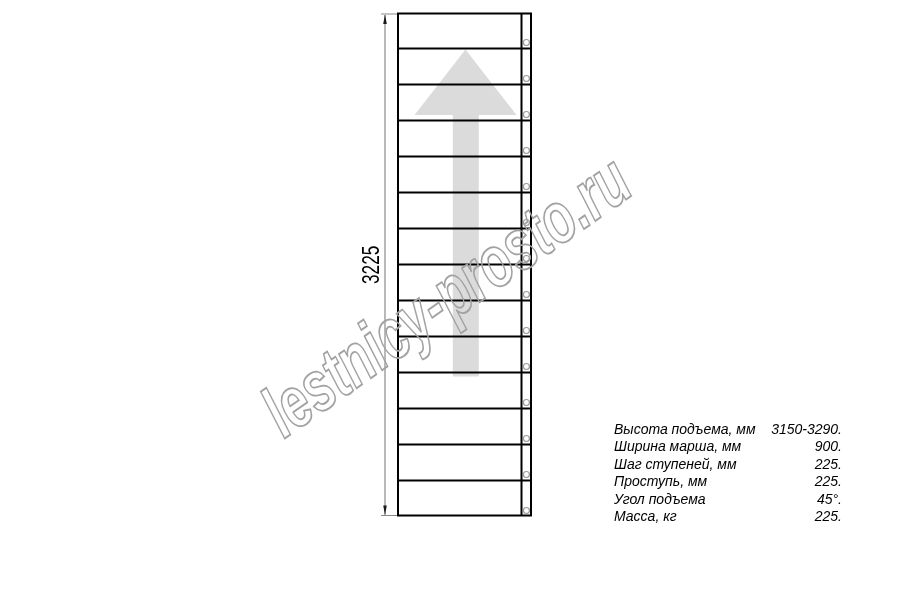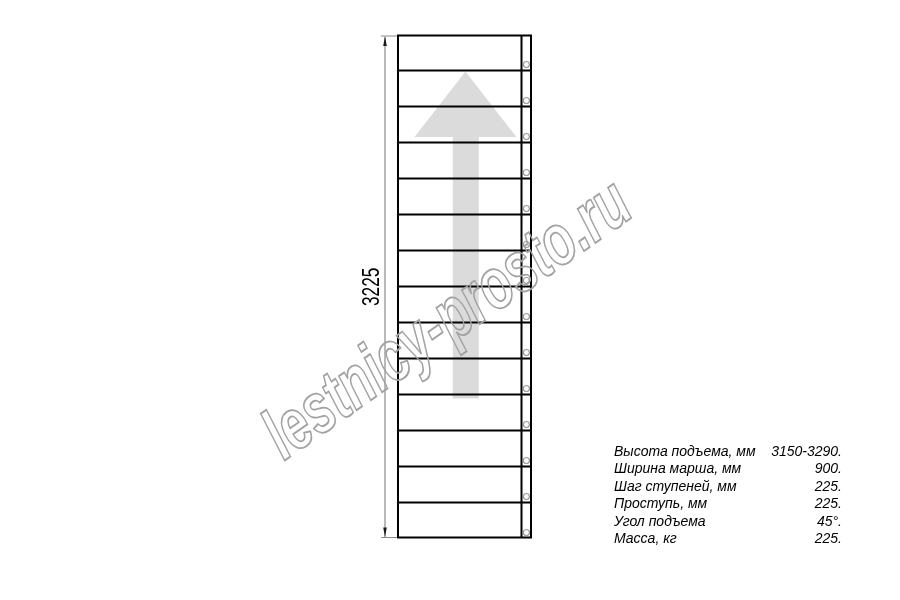--- a/index.html
+++ b/index.html
@@ -1,16 +1,16 @@
 <!DOCTYPE html>
 <html><head>
 <meta charset="utf-8">
 <style>
   html,body{margin:0;padding:0;background:#ffffff;}
-  .page{position:relative;width:900px;height:568px;overflow:hidden;background:#ffffff;margin-top:22px;}
+  .page{position:relative;width:900px;height:568px;overflow:hidden;background:#ffffff;}
   svg{position:absolute;left:0;top:0;}
   text{font-family:"Liberation Sans",sans-serif;}
 </style>
 </head>
 <body>
 <div class="page">
 <svg width="900" height="600" viewBox="0 0 900 600">
 
   <rect x="0" y="0" width="900" height="600" fill="#ffffff"></rect>
 

